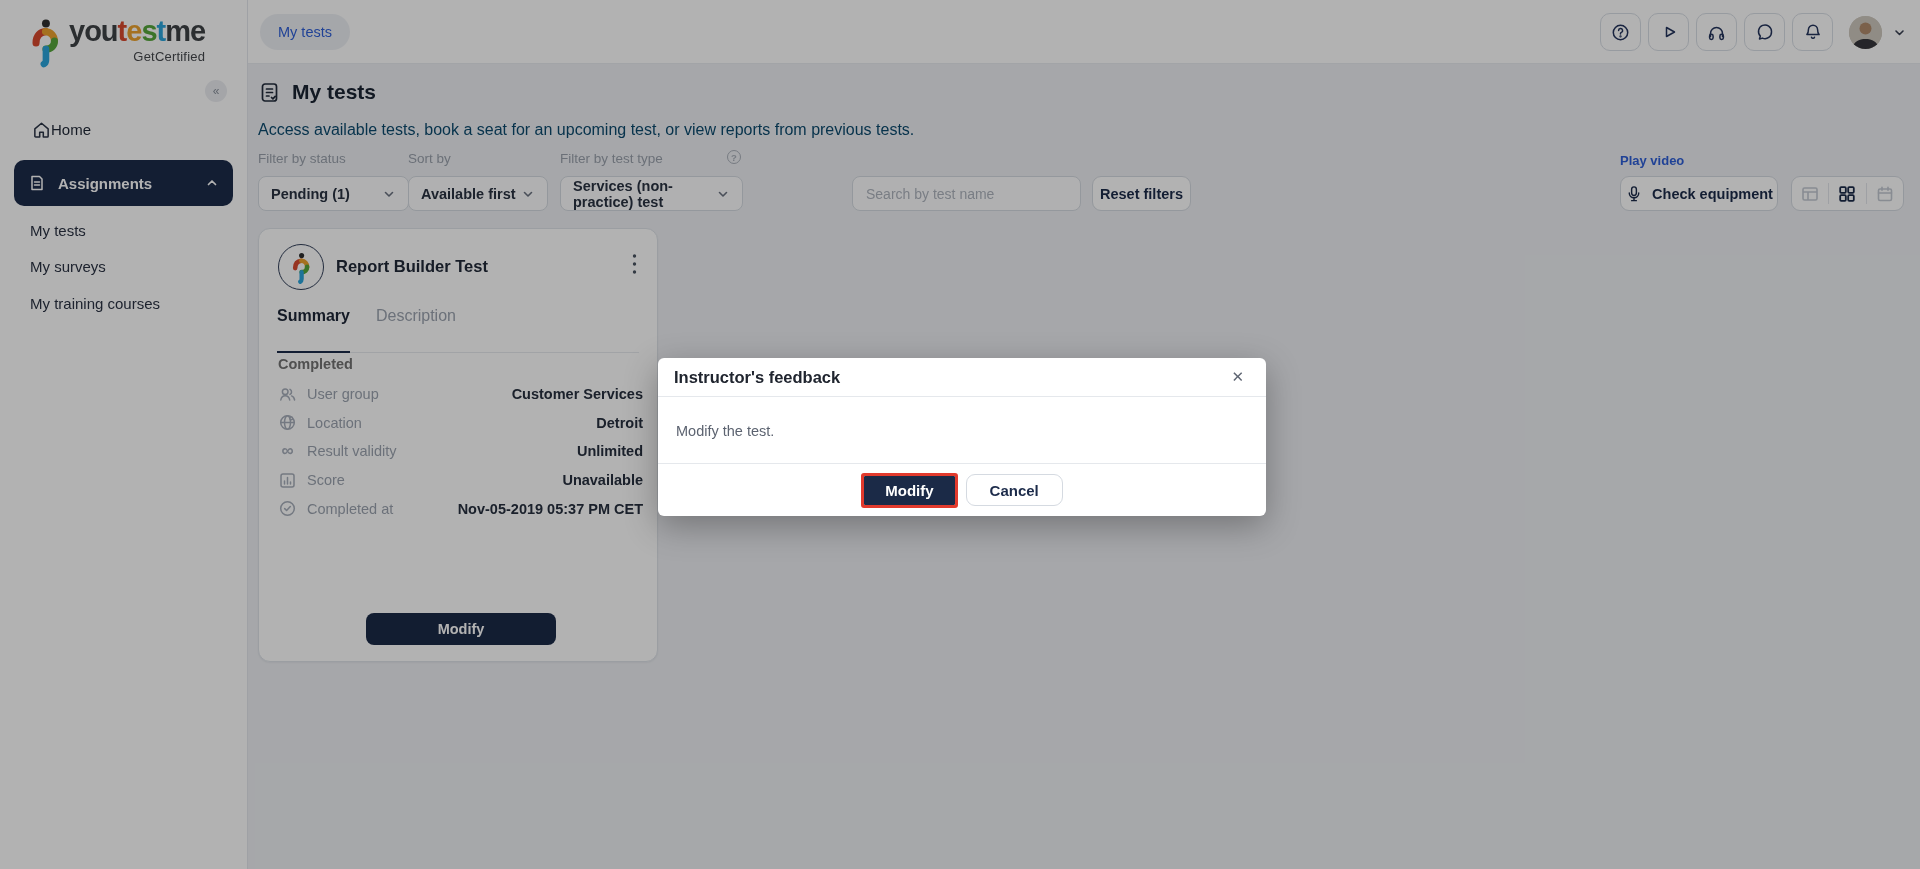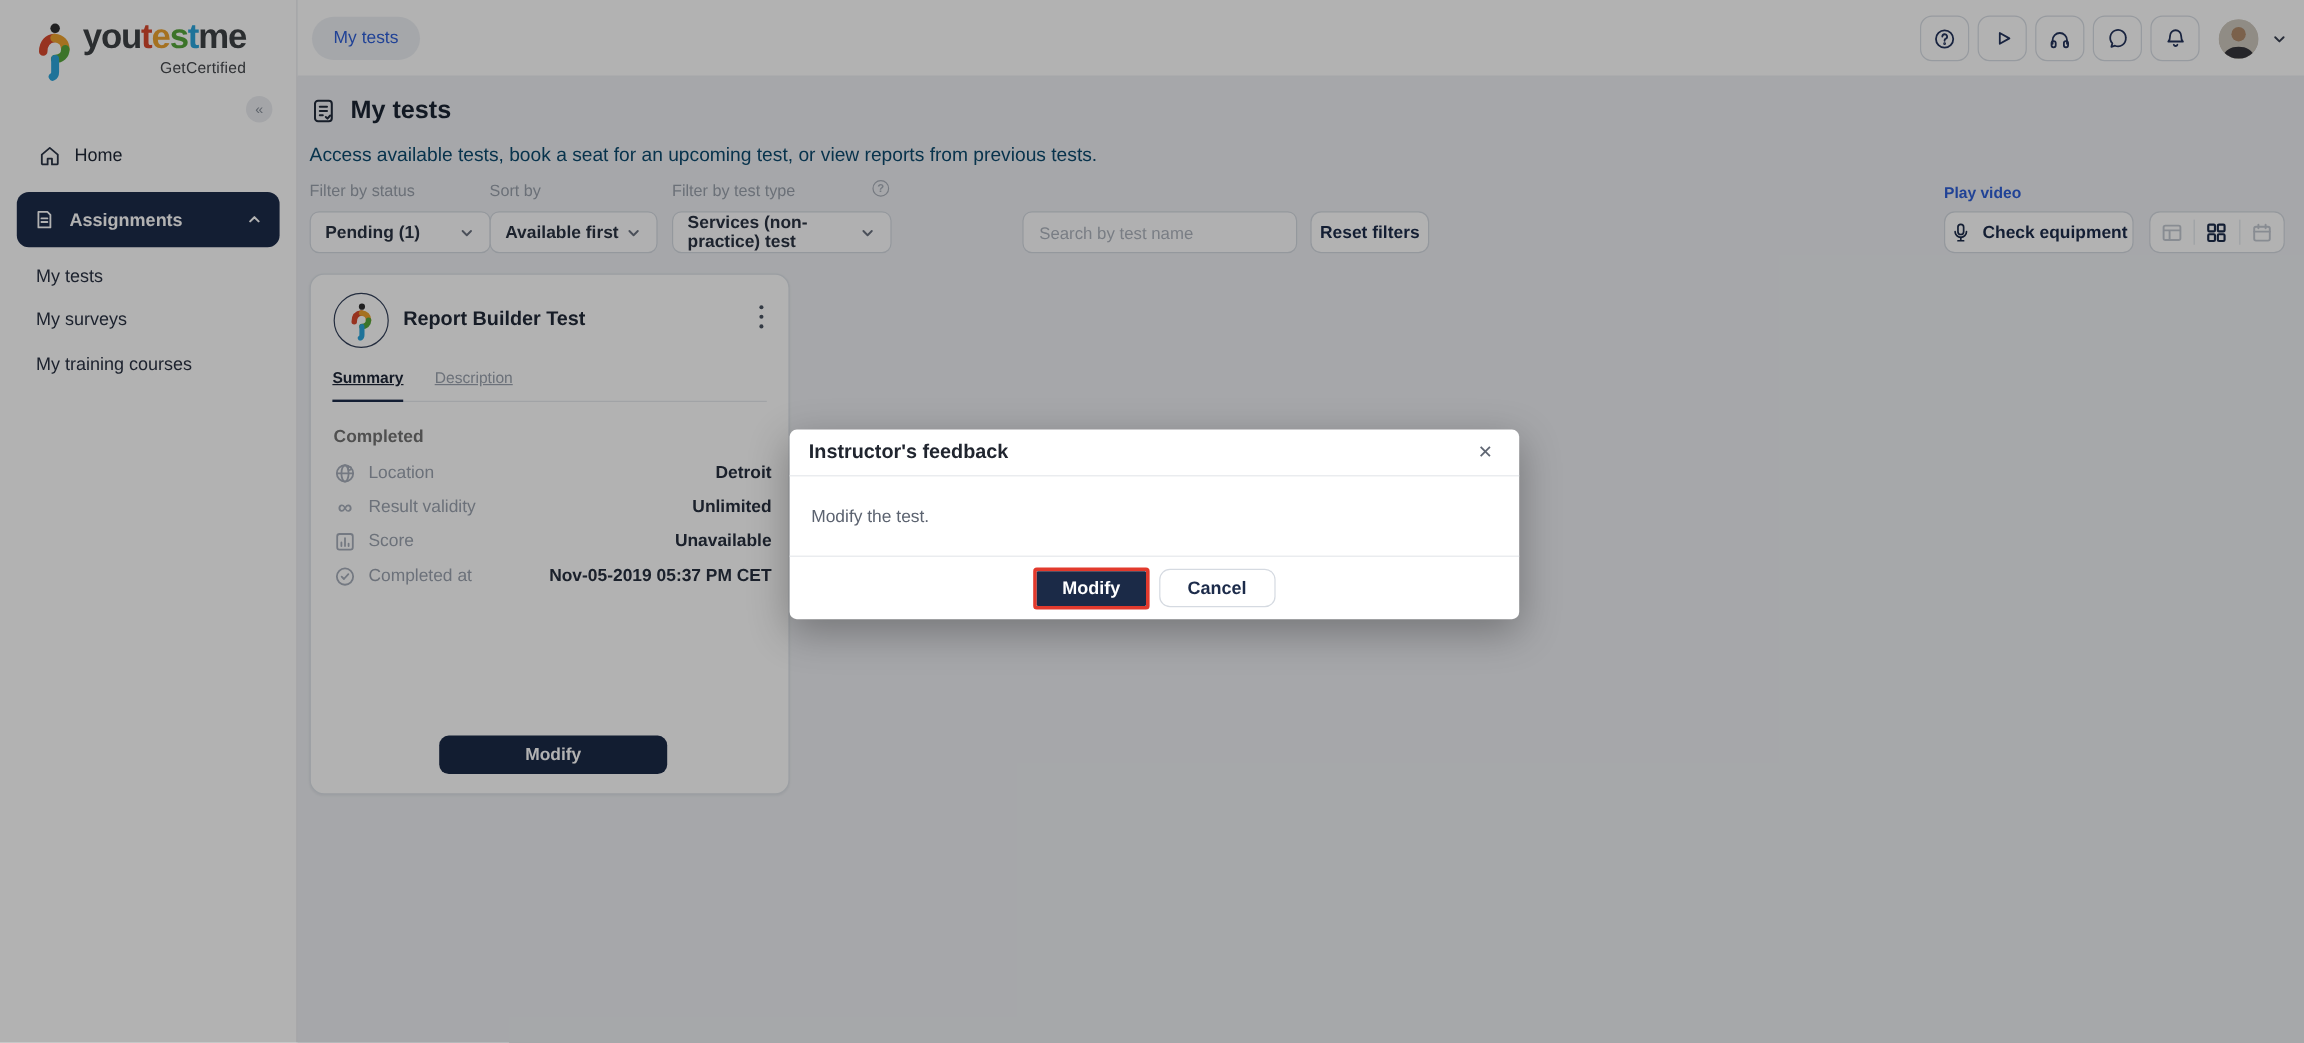--- a/index.html
+++ b/index.html
@@ -8,21 +8,21 @@
   .app { position:relative; width:1920px; height:869px; }
 
   
   .sidebar { position:absolute; left:0; top:0; width:248px; height:869px; background:#fff; border-right:1px solid #e4e7ec; }
   .logo { position:absolute; left:28px; top:16px; display:flex; gap:7px; align-items:flex-start; }
   .brand { font-size:29px; font-weight:700; letter-spacing:-1px; line-height:1.1; white-space:nowrap; }
   .lw-dark{color:#3e4246}.lw-red{color:#d8492e}.lw-amber{color:#eca32f}.lw-green{color:#57a73c}.lw-blue{color:#2ba5dc}
   .brand-sub { font-size:13px; color:#45484d; text-align:right; margin-top:1px; letter-spacing:.2px; }
   .collapse { position:absolute; right:20px; top:80px; width:22px; height:22px; border:none; border-radius:50%;
               background:#ebedf1; color:#8a919c; font-size:12px; display:flex; align-items:center; justify-content:center; cursor:pointer; }
-  .nav-home { position:absolute; left:32px; top:120px; display:flex; align-items:center; gap:11px;
+  .nav-home { position:absolute; left:32px; top:120px; display:flex; align-items:center; 
               font-size:15px; font-weight:500; color:#1f2736; cursor:pointer; }
   .nav-assignments { position:absolute; left:14px; top:160px; width:219px; height:46px; border-radius:10px;
               background:#1c2b4a; color:#fff; display:flex; align-items:center; gap:12px; padding:0 14px;
               font-size:15px; font-weight:600; cursor:pointer; }
   .nav-assignments .chev-up { margin-left:auto; }
   .nav-sub { position:absolute; left:30px; font-size:15px; font-weight:500; color:#2b3344; cursor:pointer; }
   .nav-sub1{ top:222px } .nav-sub2{ top:258px } .nav-sub3{ top:295px }
 
   
   .header { position:absolute; left:248px; top:0; width:1672px; height:64px; background:#fff; border-bottom:1px solid #e8ebef; }
@@ -66,21 +66,21 @@
 
   
   .card { position:absolute; left:258px; top:228px; width:400px; height:434px; background:#fff;
           border:1px solid #dee3e9; border-radius:12px; box-shadow:0 1px 2px rgba(16,24,40,.05); }
   .card-avatar { position:absolute; left:19px; top:15px; width:46px; height:46px; border:1.5px solid #33405a; border-radius:50%;
                  display:flex; align-items:center; justify-content:center; background:#fff; }
   .card-title { position:absolute; left:77px; top:28px; font-size:16.5px; font-weight:700; color:#222a39; }
   .kebab { position:absolute; right:12px; top:22px; width:22px; height:26px; color:#4a5462;
            display:flex; align-items:center; justify-content:center; cursor:pointer; }
   .tabs { position:absolute; left:18px; right:18px; top:78px; display:flex; gap:26px; border-bottom:1px solid #e7eaee; }
-  .tab { padding-bottom:11px; font-size:13px; color:#9ba3af; border-bottom:2px solid transparent; margin-bottom:-1px; cursor:pointer;text-decoration:underline; }
+  .tab { padding-bottom:26px; font-size:16px; color:#9ba3af; border-bottom:2px solid transparent; margin-bottom:-1px; cursor:pointer; }
   .tab--active { color:#1d2637; font-weight:700; border-bottom-color:#1c2b4a; }
   .status { position:absolute; left:19px; top:127px; font-size:14.5px; font-weight:700; color:#737373; }
   .rows { position:absolute; left:19px; right:14px; top:151px; }
   .row { height:28.6px; display:flex; align-items:center; gap:10px; }
   .row .ric { color:#a7aeba; display:flex; width:19px; justify-content:center; font-weight:700; }
   .row .rlabel { font-size:14.5px; color:#9ba3af; }
   .row .rvalue { margin-left:auto; font-size:14.5px; font-weight:600; color:#27303f; }
   .btn-navy { background:#1b2a47; color:#fff; border:none; font-weight:700; font-family:"Liberation Sans",sans-serif; cursor:pointer; }
   .card-modify { position:absolute; left:107px; top:384px; width:190px; height:32px; border-radius:8px; font-size:14.5px; }
 
@@ -301,20 +301,31 @@
       <span class="tab tab--active">Summary</span>
       <span class="tab">Description</span>
     </div>
 
     <div class="status">Completed</div>
 
     <div class="rows">
       <div class="row">
         <span class="ric">
           <svg width="19" height="19" viewBox="0 0 19 19" fill="none" stroke="currentColor" stroke-width="1.5" stroke-linecap="round">
+            <circle cx="7.2" cy="6.8" r="2.8"></circle>
+            <path d="M2.8 15c.5-3 2.3-4.3 4.4-4.3s4 1.3 4.5 4.3"></path>
+            <path d="M12 4.4a2.8 2.8 0 0 1 0 5M13.6 10.9c1.6.5 2.6 1.8 3 4.1"></path>
+          </svg>
+        </span>
+        <span class="rlabel">User group</span>
+        <span class="rvalue">Customer Services</span>
+      </div>
+      <div class="row">
+        <span class="ric">
+          <svg width="19" height="19" viewBox="0 0 19 19" fill="none" stroke="currentColor" stroke-width="1.5" stroke-linecap="round">
             <circle cx="9.5" cy="9.5" r="6.8"></circle>
             <path d="M2.8 9.5h13.4"></path>
             <ellipse cx="9.5" cy="9.5" rx="3" ry="6.8"></ellipse>
             <circle cx="13.3" cy="5.4" r="1.3" fill="#fff"></circle>
           </svg>
         </span>
         <span class="rlabel">Location</span>
         <span class="rvalue">Detroit</span>
       </div>
       <div class="row">

